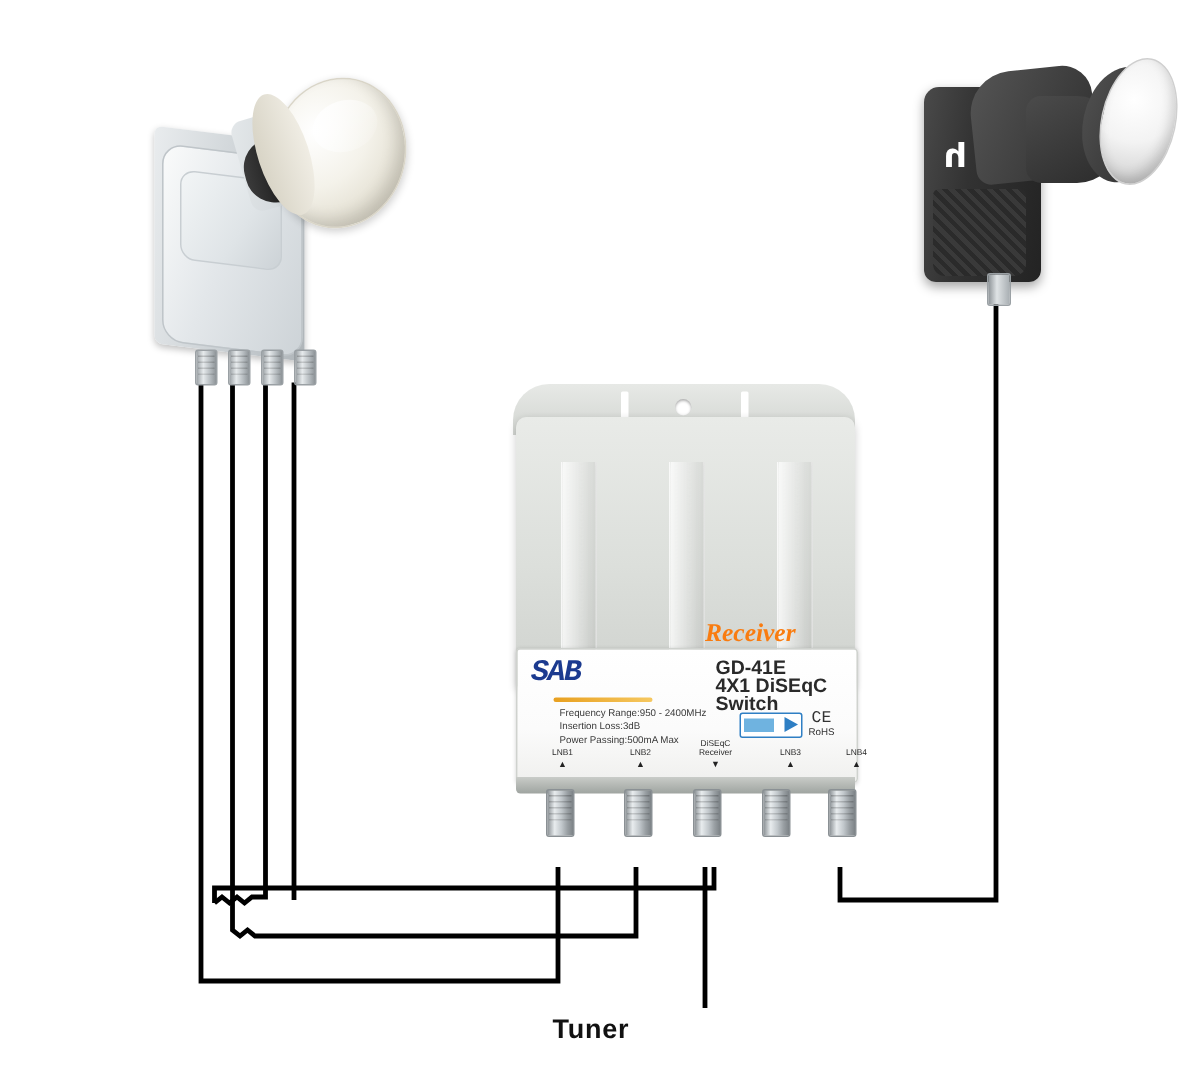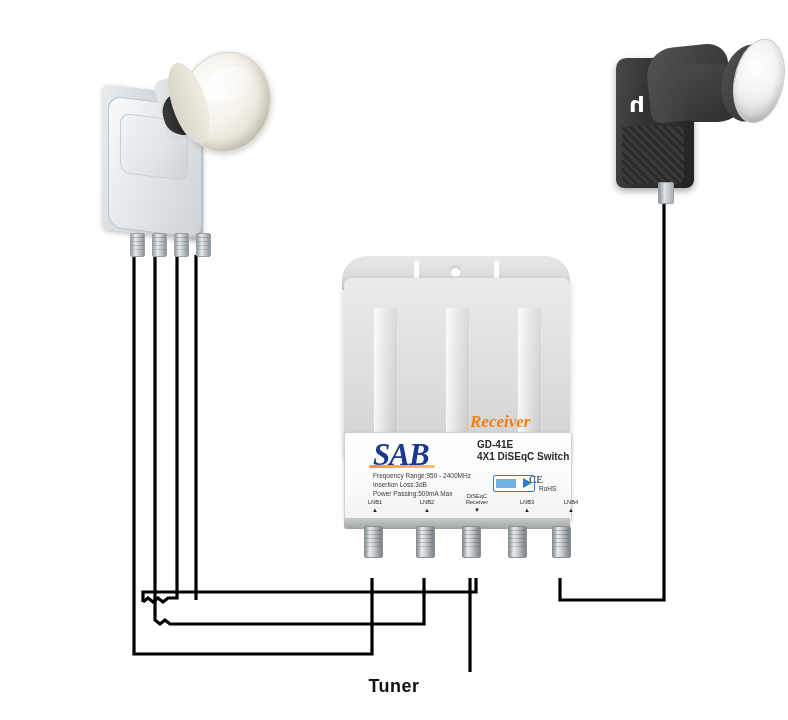--- a/index.html
+++ b/index.html
@@ -140,37 +140,37 @@
     border-left:1px solid rgba(255,255,255,.85);
     border-right:1px solid rgba(0,0,0,.08);
   }
   .sw-label{
     position:absolute;left:2px;top:176px;width:226px;height:88px;
     background:linear-gradient(180deg,#ffffff 0%,#fbfbfb 60%,#f0f0ee 100%);
     border:1px solid #cfd2ce;border-radius:3px;
     box-shadow:0 1px 3px rgba(0,0,0,.18);
   }
   .sab-logo{
-    position:absolute;left:28px;top:4px;
-    font-family:Liberation Serif, serif;font-weight:bold;
-    font-size:31px;color:#1b3a8f;letter-spacing:-1px;
+    position:absolute;left:9px;top:4px;
+    font-family:Liberation Mono, monospace;font-weight:bold;
+    font-size:20px;color:#1b3a8f;letter-spacing:-1px;
     font-style:italic;
   }
   .sab-underline{position:absolute;left:24px;top:32px;width:66px;height:3px;
     background:linear-gradient(90deg,#e8a020,#f6c860);border-radius:2px;}
-  .sw-model{position:absolute;left:132px;top:6px;font-size:10px;color:#2a2a2a;line-height:12px;font-weight:bold;}
+  .sw-model{position:absolute;left:132px;top:6px;font-size:13px;color:#2a2a2a;line-height:12px;font-weight:bold;}
   .sw-specs{position:absolute;left:28px;top:38px;font-size:6.5px;color:#3a3a3a;line-height:9px;}
   .sw-diseqc-mark{
     position:absolute;left:148px;top:42px;width:40px;height:15px;
     background:#ffffff;border:1px solid #2f7fc4;border-radius:2px;
   }
   .sw-diseqc-mark .bar{position:absolute;left:2px;top:3px;width:20px;height:9px;background:#6fb3e0;}
   .sw-diseqc-mark .tri{position:absolute;right:2px;top:2px;width:0;height:0;
     border-top:5.5px solid transparent;border-bottom:5.5px solid transparent;border-left:9px solid #2f7fc4;}
-  .sw-ce{position:absolute;left:184px;top:40px;font-size:11px;color:#333;font-family:Liberation Serif, serif;}
+  .sw-ce{position:absolute;left:196px;top:40px;font-size:11px;color:#333;font-family:Liberation Mono, monospace;}
   .sw-rohs{position:absolute;left:194px;top:52px;font-size:6.5px;color:#333;}
   .sw-ports{position:absolute;left:0;top:64px;width:226px;height:22px;}
   .sw-port-lab{position:absolute;text-align:center;font-size:5.6px;color:#2a2a2a;line-height:7px;width:44px;}
   .sw-port-arrow{position:absolute;font-size:6px;color:#222;line-height:6px;width:44px;text-align:center;}
   .sw-bottombar{
     position:absolute;left:2px;top:262px;width:226px;height:11px;
     background:linear-gradient(180deg,#c9ccc8,#9fa4a0);border-radius:0 0 3px 3px;
   }
   .sw-fconn{
     position:absolute;top:270px;width:17px;height:30px;

